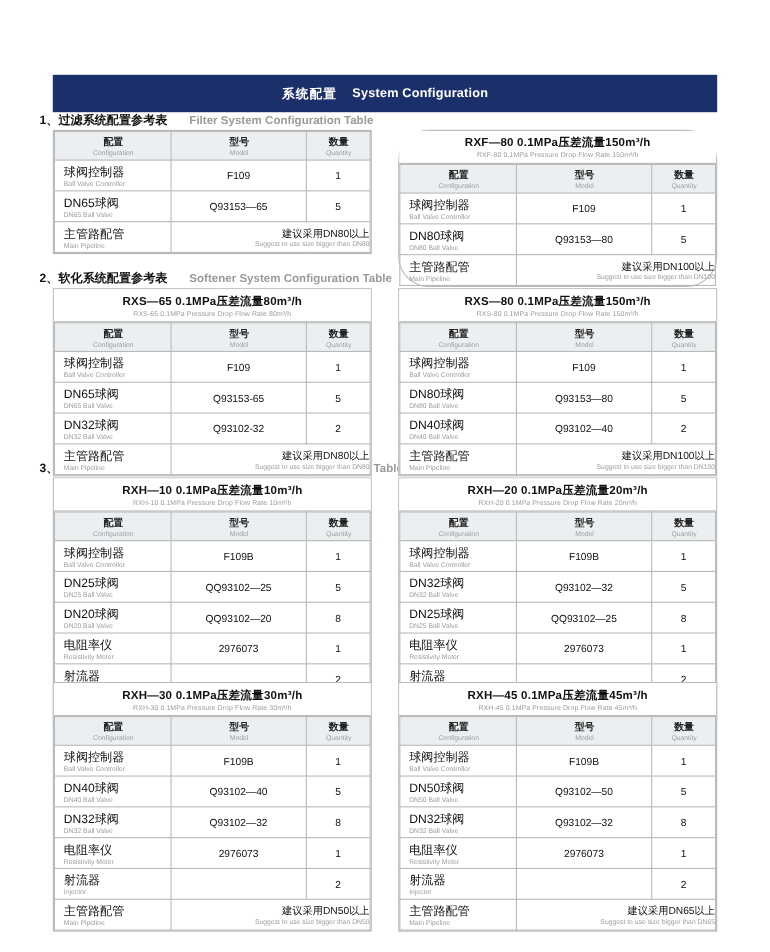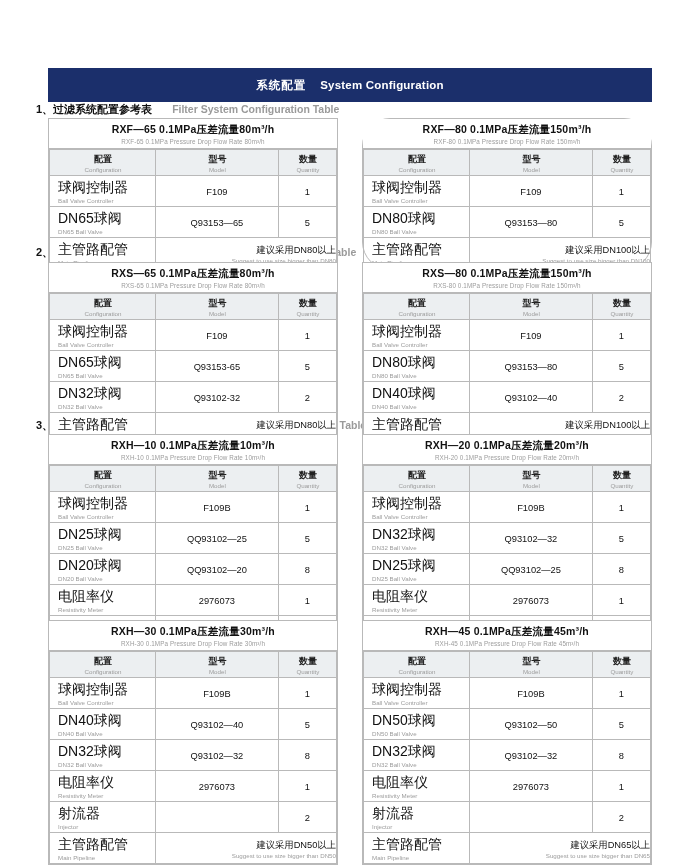--- a/index.html
+++ b/index.html
@@ -43,21 +43,21 @@
   td{border:1px solid #b9b9b9;vertical-align:middle;}
   td.c1{width:37%;}
   td.c2{width:43%;}
   td.c3{width:20%;}
   .hdr td{background:#eceff1;text-align:center;padding:3px 0 2px 1px;}
   .hdr .hcn{font-size:9px;font-weight:bold;color:#222;}
   .hdr .hen{font-size:6.2px;color:#9c9c9c;margin-top:0px;}
 
   .row td{padding:3px 0 2px 0;height:21px;}
   .cfg{padding-left:8px !important;}
-  .cfg .ccn{font-size:14px;color:#111;}
+  .cfg .ccn{font-size:11px;color:#111;}
   .cfg .cen{font-size:6.2px;color:#9c9c9c;margin-top:0px;}
   .mdl{text-align:center;font-size:9.3px;color:#111;}
   .qty{text-align:center;font-size:9.3px;color:#111;}
   .sugg{text-align:right;}
   .sugg .scn{font-size:9.3px;color:#111;}
   .sugg .sen{font-size:6.2px;color:#9c9c9c;margin-top:0px;}
 </style>
 </head>
 <body>
 
@@ -76,24 +76,20 @@
     <span class="cn">2、软化系统配置参考表</span>
     <span class="en">Softener System Configuration Table</span>
   </div>
   <div class="sec-head" style="left:36px;top:418px;">
     <span class="cn">3、混床系统配置参考表</span>
     <span class="en">Mixed Bed System Configuration Table</span>
   </div>
 
   <div id="tables-root">
       <div class="tblock" style="left: 48px; top: 118px;">
-        <div class="thead">
-          <div class="t1">RXF—65  0.1MPa压差流量80m³/h</div>
-          <div class="t2">RXF-65 0.1MPa Pressure Drop Flow Rate 80m³/h</div>
-        </div>
         <table>
           <tbody>
             <tr class="hdr">
               <td class="c1">
                 <div class="hcn">配置</div>
                 <div class="hen">Configuration</div>
               </td>
               <td class="c2">
                 <div class="hcn">型号</div>
                 <div class="hen">Model</div>

